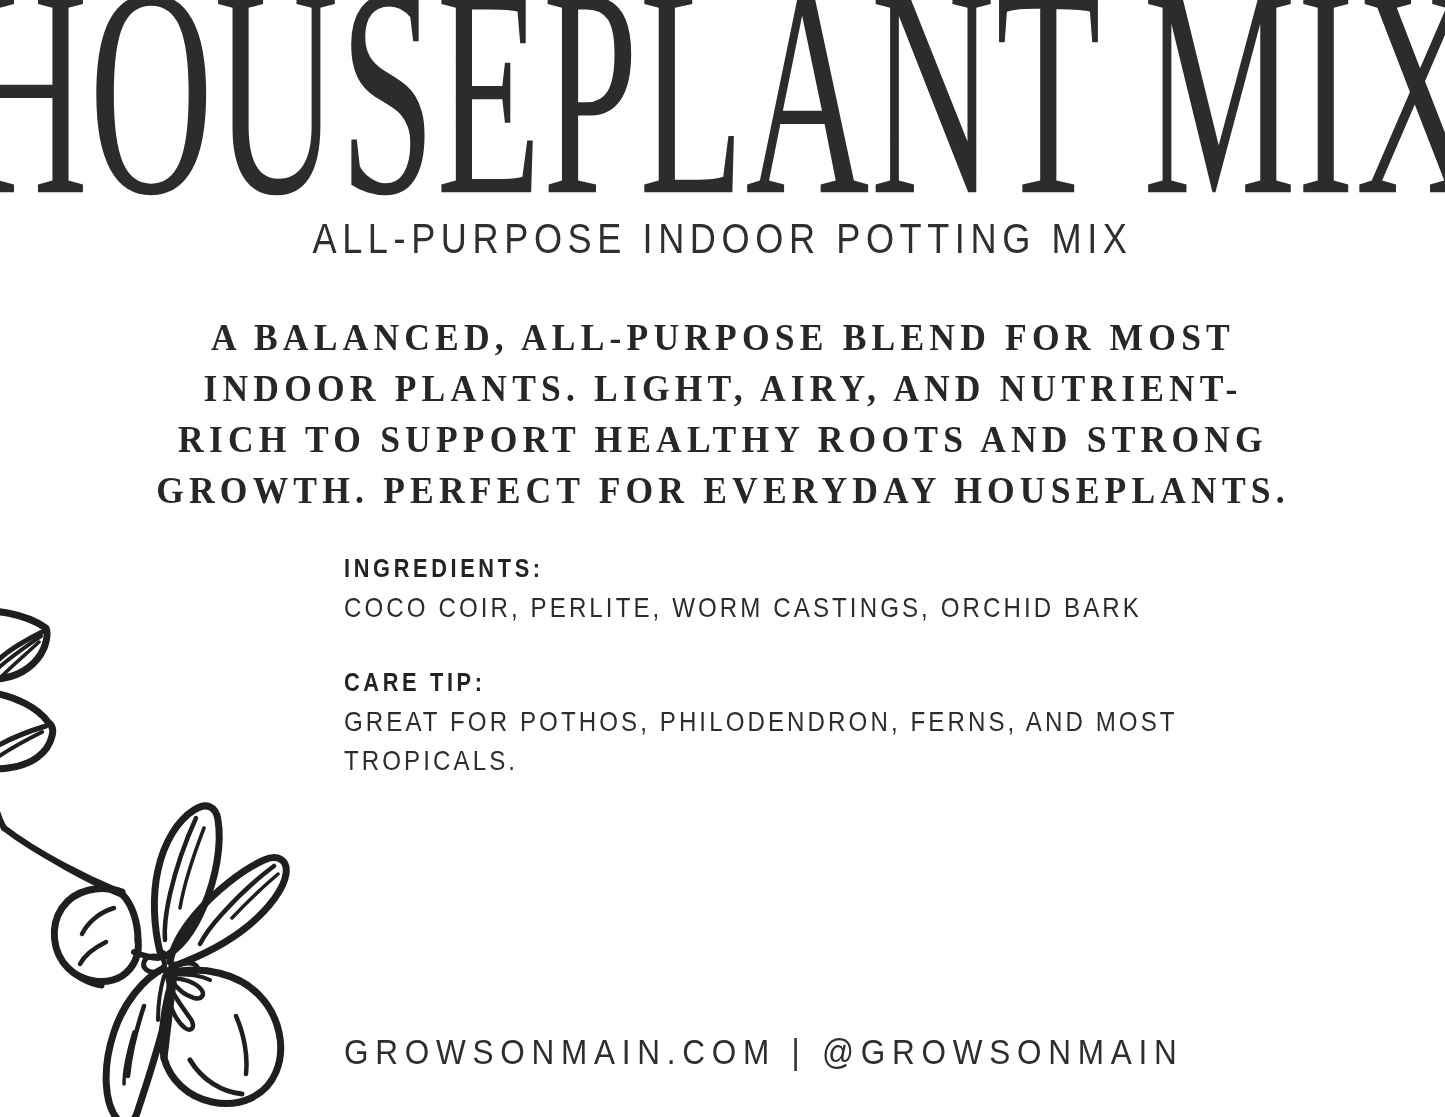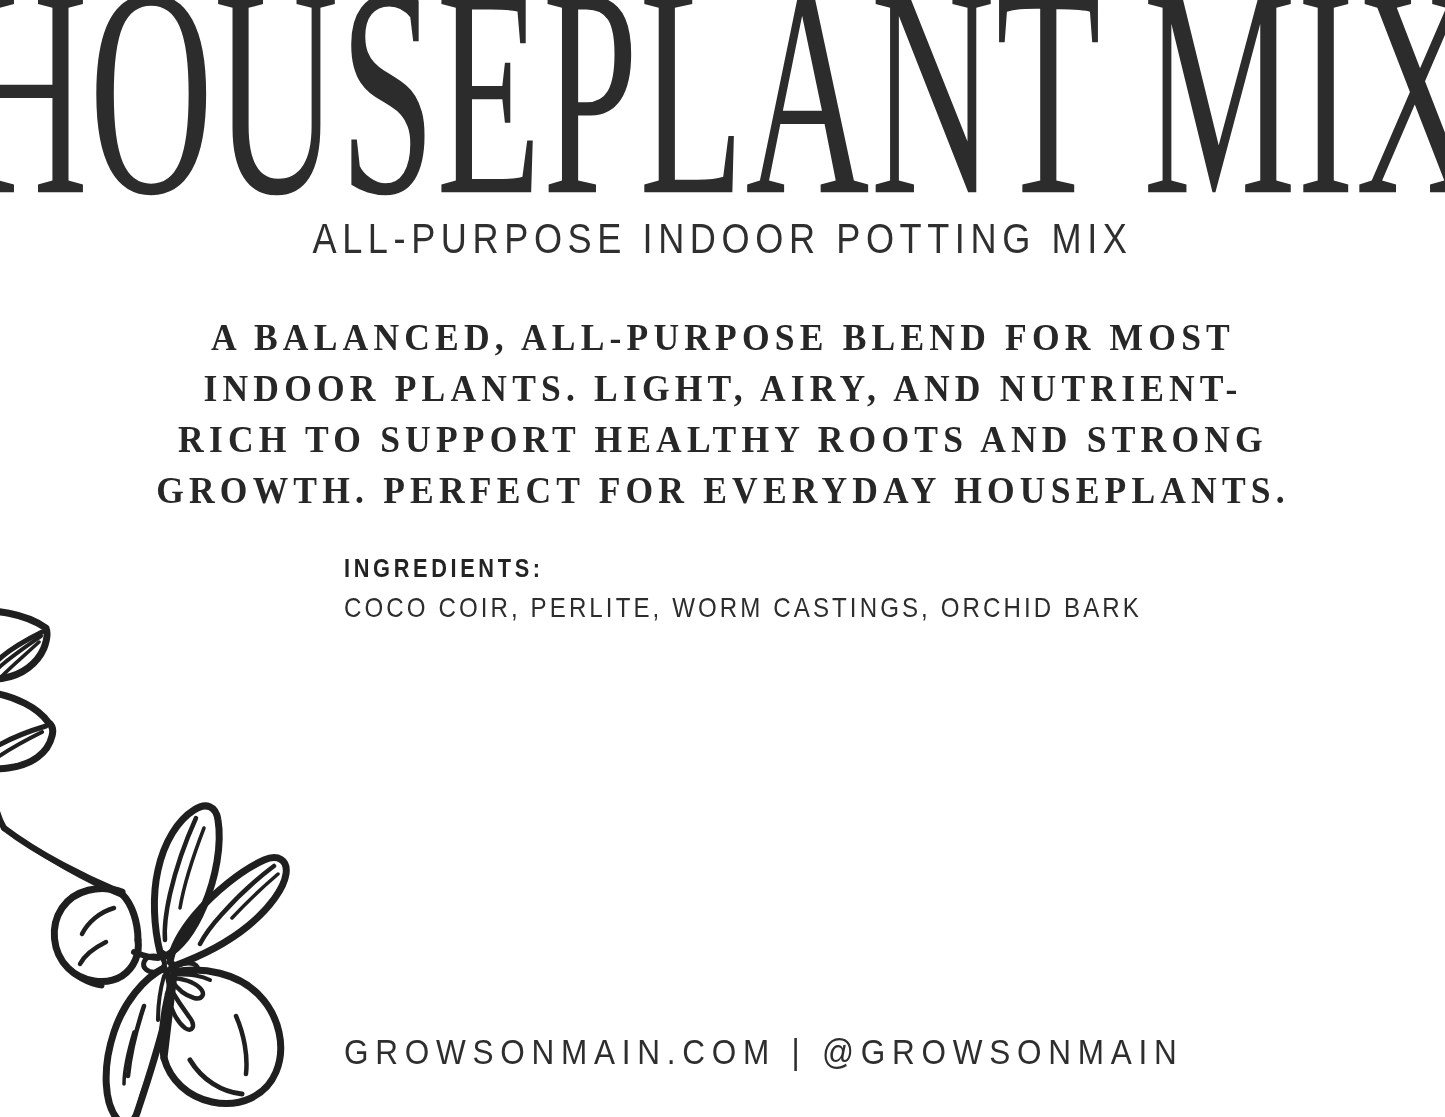--- a/index.html
+++ b/index.html
@@ -161,20 +161,27 @@
   <div class="sections">
 
     <div class="section">
       <div class="section-label">INGREDIENTS:</div>
       <div class="section-body">
         <span class="body-line">COCO COIR, PERLITE, WORM CASTINGS, ORCHID BARK</span>
       </div>
     </div>
 
 
+    <div class="section">
+      <div class="section-label">CARE TIP:</div>
+      <div class="section-body">
+        <span class="body-line">GREAT FOR POTHOS, PHILODENDRON, FERNS, AND MOST</span>
+        <span class="body-line">TROPICALS.</span>
+      </div>
+    </div>
 
   </div>
 
   <div class="footer">GROWSONMAIN.COM | @GROWSONMAIN</div>
 
   <div class="floral">
     <svg viewBox="0 0 400 530" xmlns="http://www.w3.org/2000/svg" fill="none" stroke="#1f1f1f" stroke-linecap="round" stroke-linejoin="round">
 
       <path d="M108 32 C88 18 56 12 26 16 C6 19 -8 26 -16 36 C-24 47 -20 60 -6 68 C14 80 44 86 66 82 C84 79 99 68 106 52 C109 44 110 37 108 32 Z" stroke-width="7"></path>
       <path d="M104 36 C88 44 70 54 58 66 C52 72 48 77 46 82" stroke-width="5"></path>

